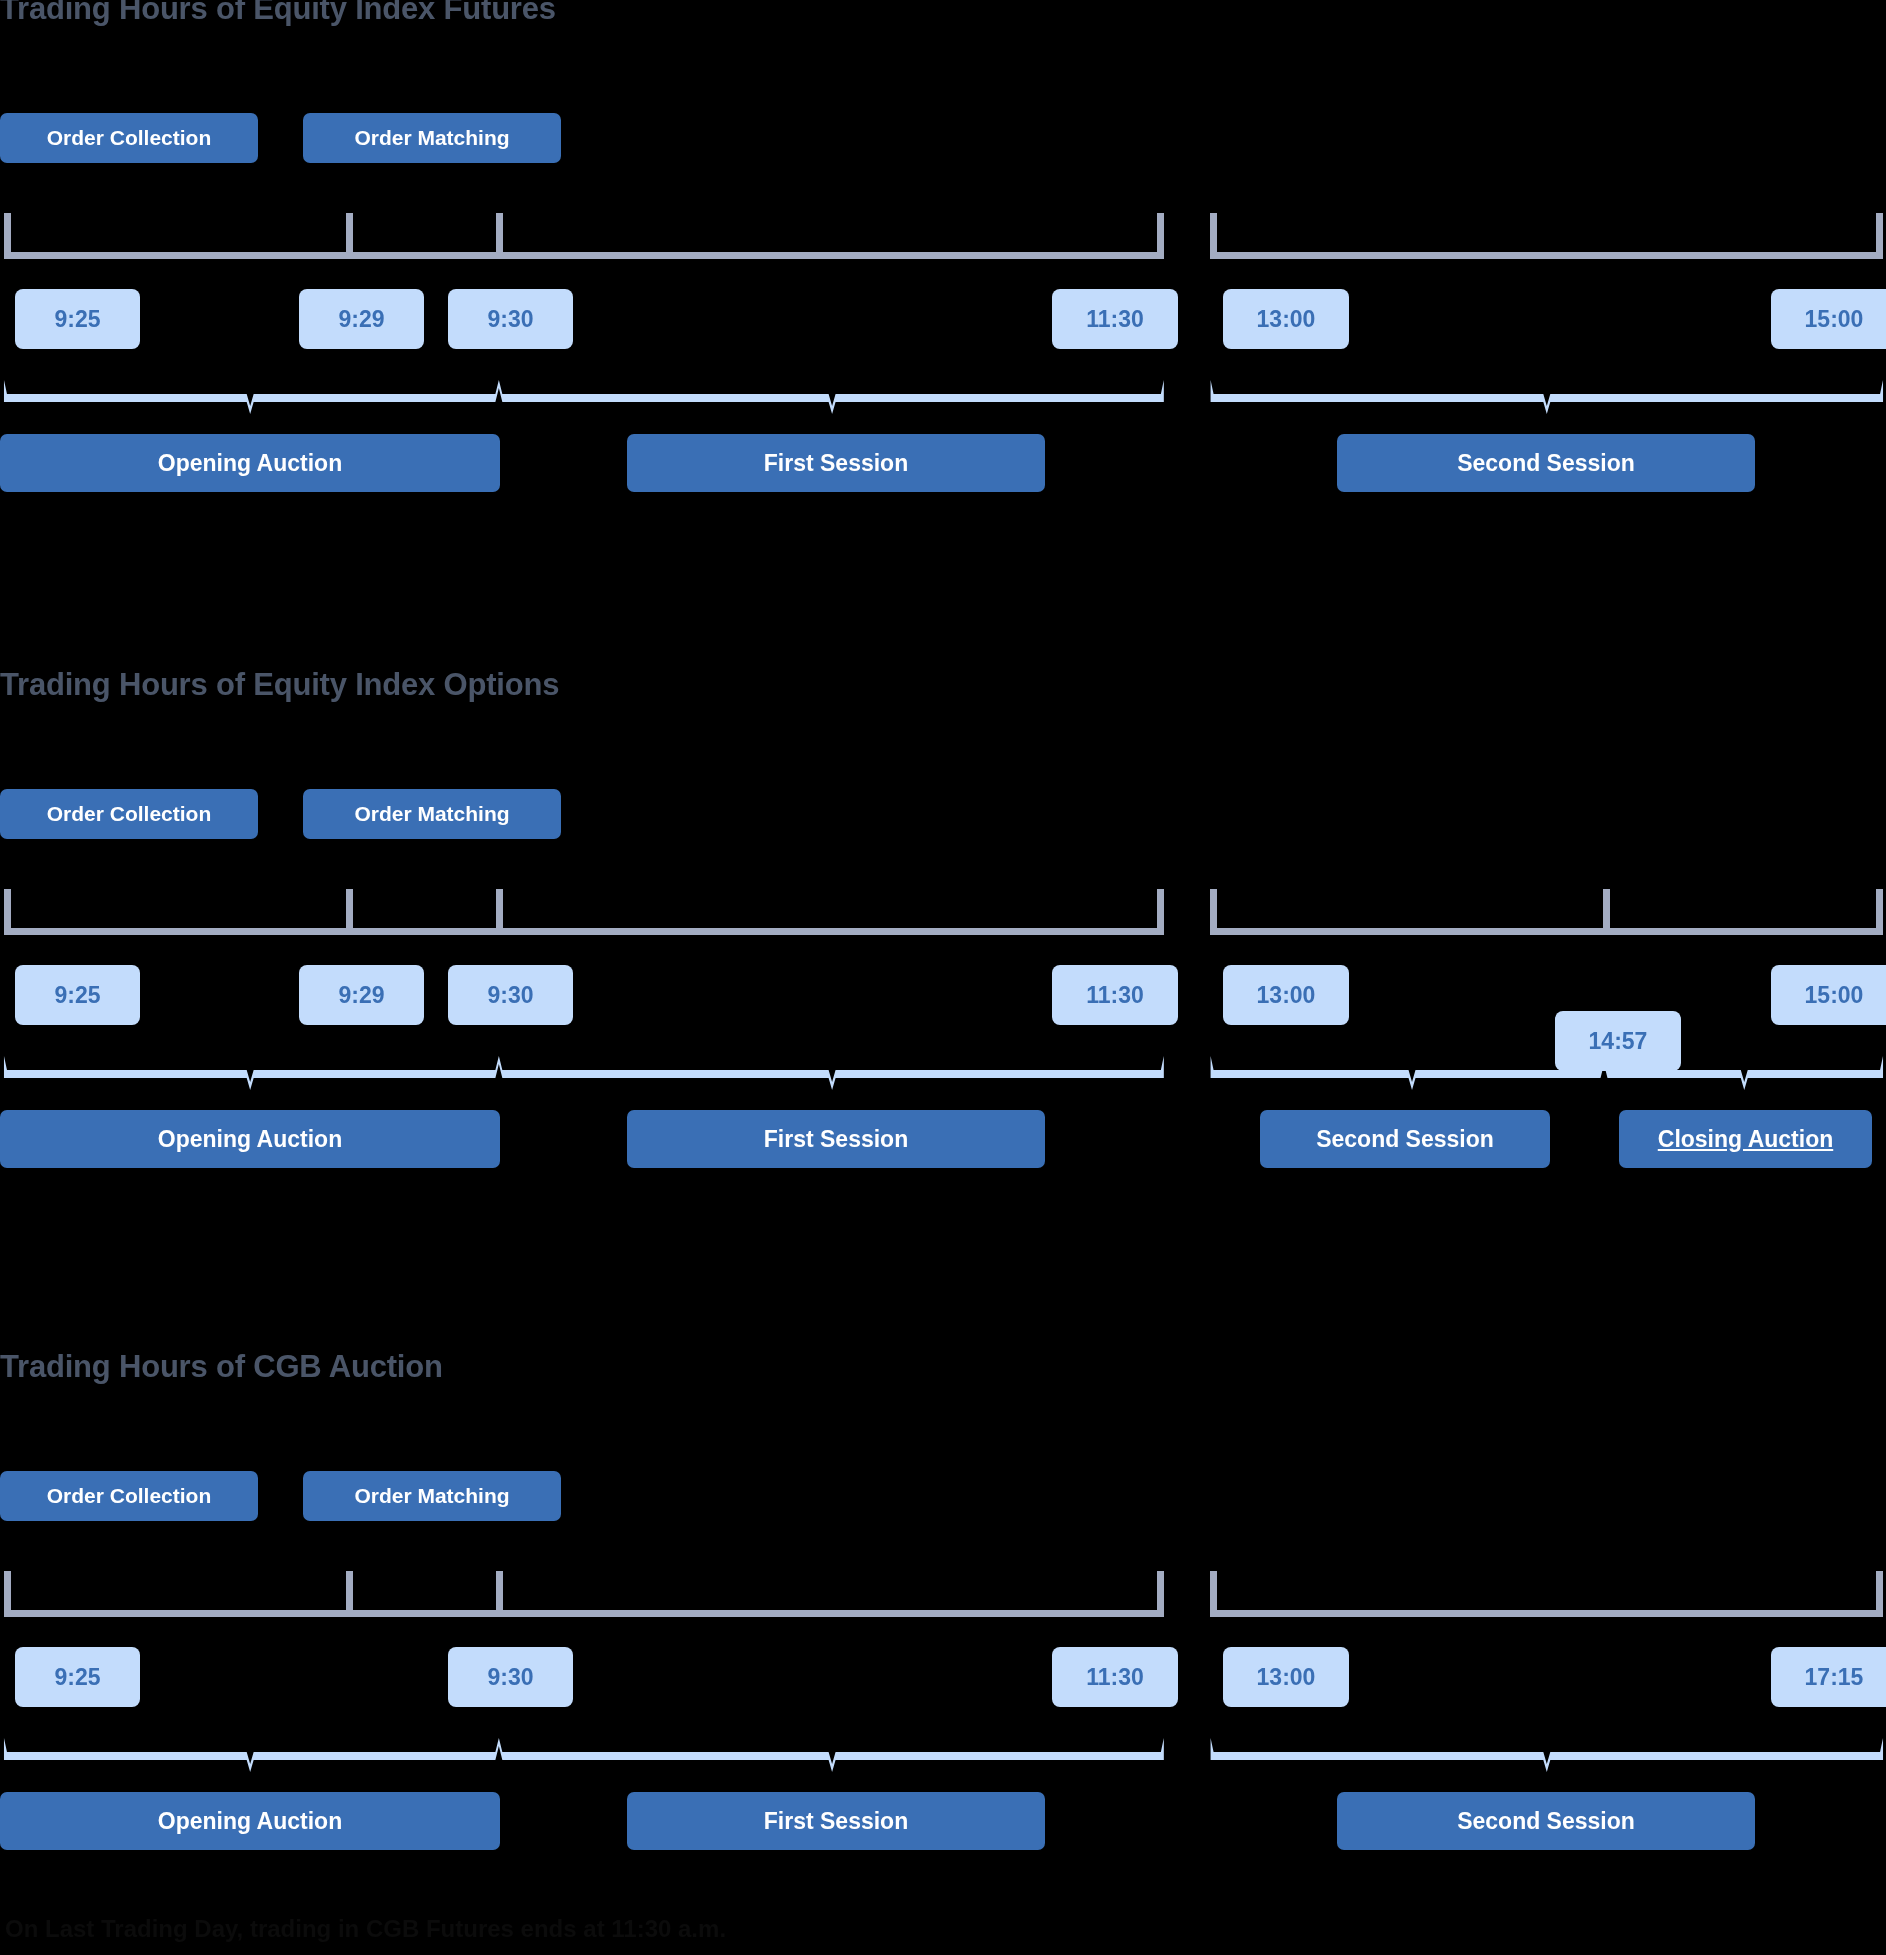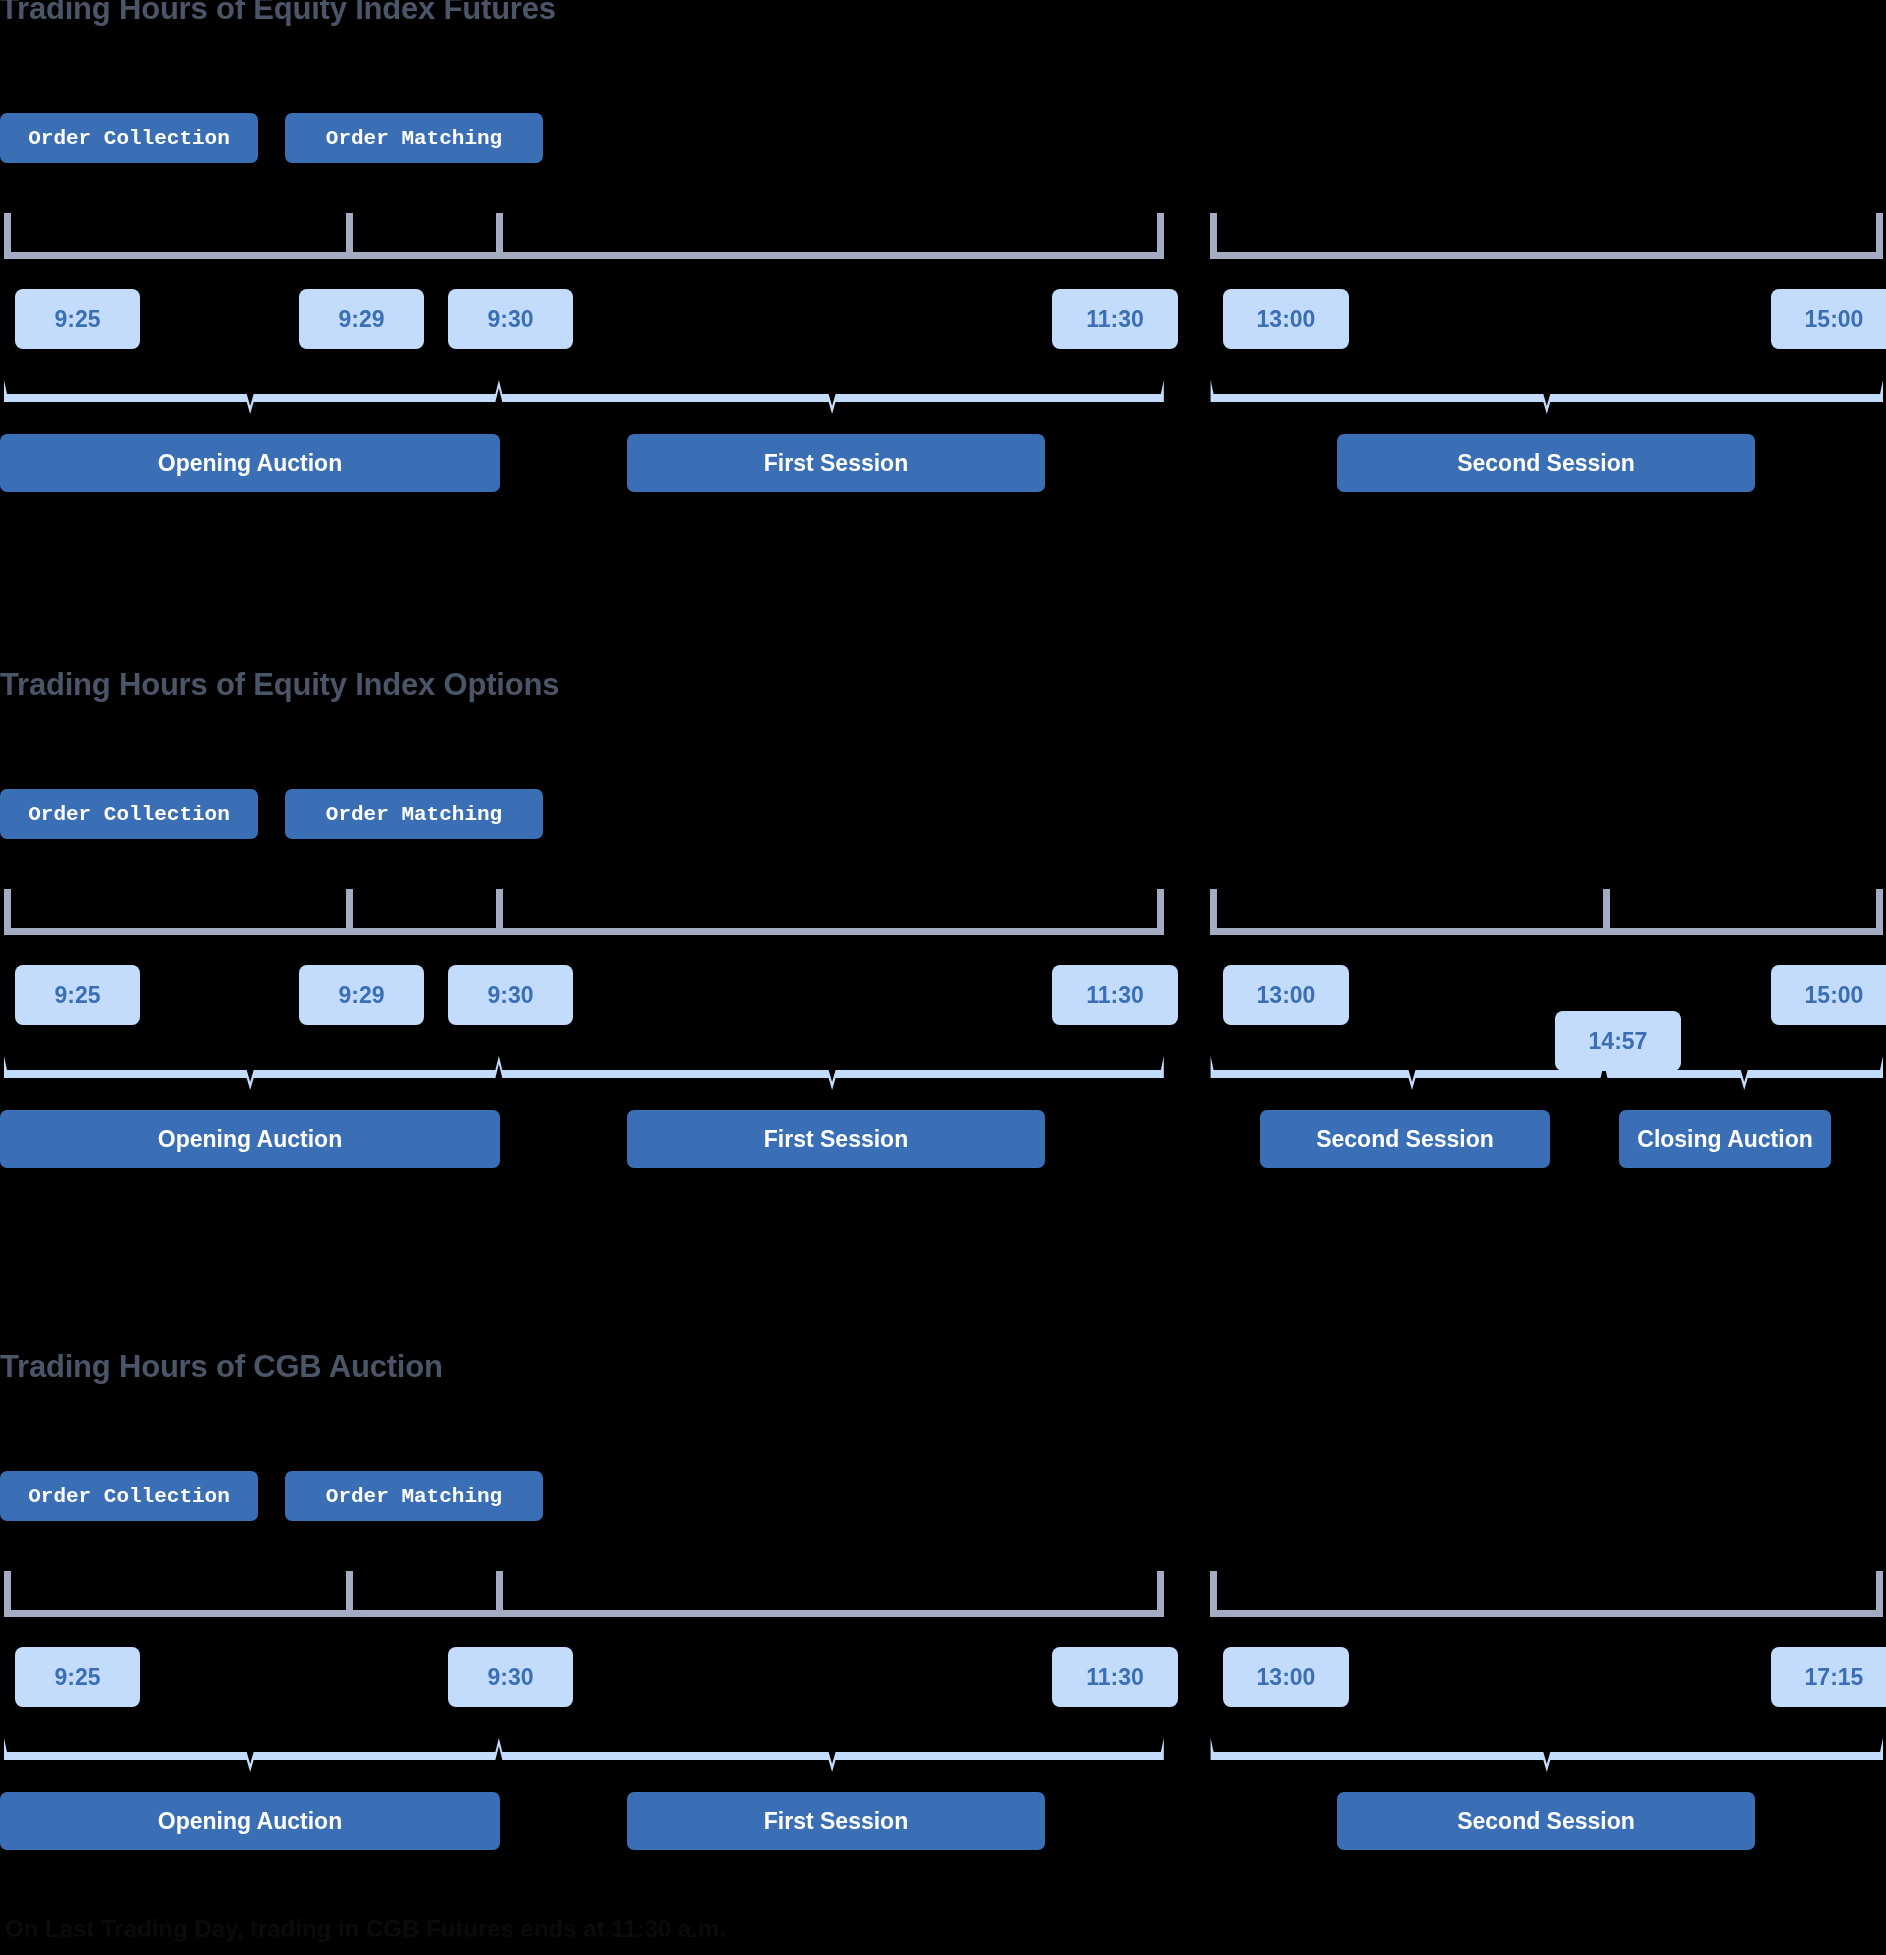--- a/index.html
+++ b/index.html
@@ -9,21 +9,21 @@
   }
   .section{position:absolute;left:0;width:1887px;}
 
   .sec-title{
     position:absolute;left:0;
     font-size:31px;font-weight:bold;color:#4a5568;
     letter-spacing:-0.2px;white-space:nowrap;line-height:1;
   }
 
   
-  .legend{position:absolute;display:flex;gap:27px;font-family:Liberation Mono, monospace;}
+  .legend{position:absolute;display:flex;gap:45px;}
   .legend-chip{
     height:50px;border-radius:7px;display:flex;align-items:center;
     justify-content:center;color:#ffffff;font-size:21px;font-weight:bold;
     padding:0 15px;box-sizing:border-box;white-space:nowrap;
   }
 
   
   .axis-wrap{position:absolute;left:0;width:1887px;height:46px;}
   .axis-seg{position:absolute;bottom:0;height:46px;}
   .axis-seg .baseline{
@@ -161,21 +161,21 @@
       <path fill="#c3dcfc" d="
         M2434,12 L2440,40 L2832,40 L2839,64 L2846,40 L3218,40 L3225,12 L3232,40 L3500,40 L3507,64 L3514,40 L3780,40 L3786,12
         L3786,56 L3780,56 L3514,56 L3507,80 L3500,56 L3232,56 L3225,28 L3218,56 L2846,56 L2839,80 L2832,56 L2440,56 L2434,56 Z"></path>
     </svg>
   </div>
 
   <div class="bars" style="top:434px;">
     <div class="session-bar" style="left:0px;width:500px;background:#3a6fb5;">Opening Auction</div>
     <div class="session-bar" style="left:627px;width:418px;background:#3a6fb5;">First Session</div>
     <div class="session-bar" style="left:1260px;width:290px;background:#3a6fb5;">Second Session</div>
-    <div class="session-bar" style="left:1619px;width:212px;background:#3a6fb5;">Closing Auction</div>
+    <div class="session-bar" style="left:1619px;width:253px;background:#3a6fb5;text-decoration:underline;">Closing Auction</div>
   </div>
 </div>
 
 <div class="section" style="top:1358px;height:547px;">
 
   <div class="sec-title" style="top:-7px;">Trading Hours of CGB Auction</div>
 
   <div class="legend" style="top:113px;left:0;">
     <div class="legend-chip" style="background:#3a6fb5;width:258px;">Order Collection</div>
     <div class="legend-chip" style="background:#3a6fb5;width:258px;">Order Matching</div>

